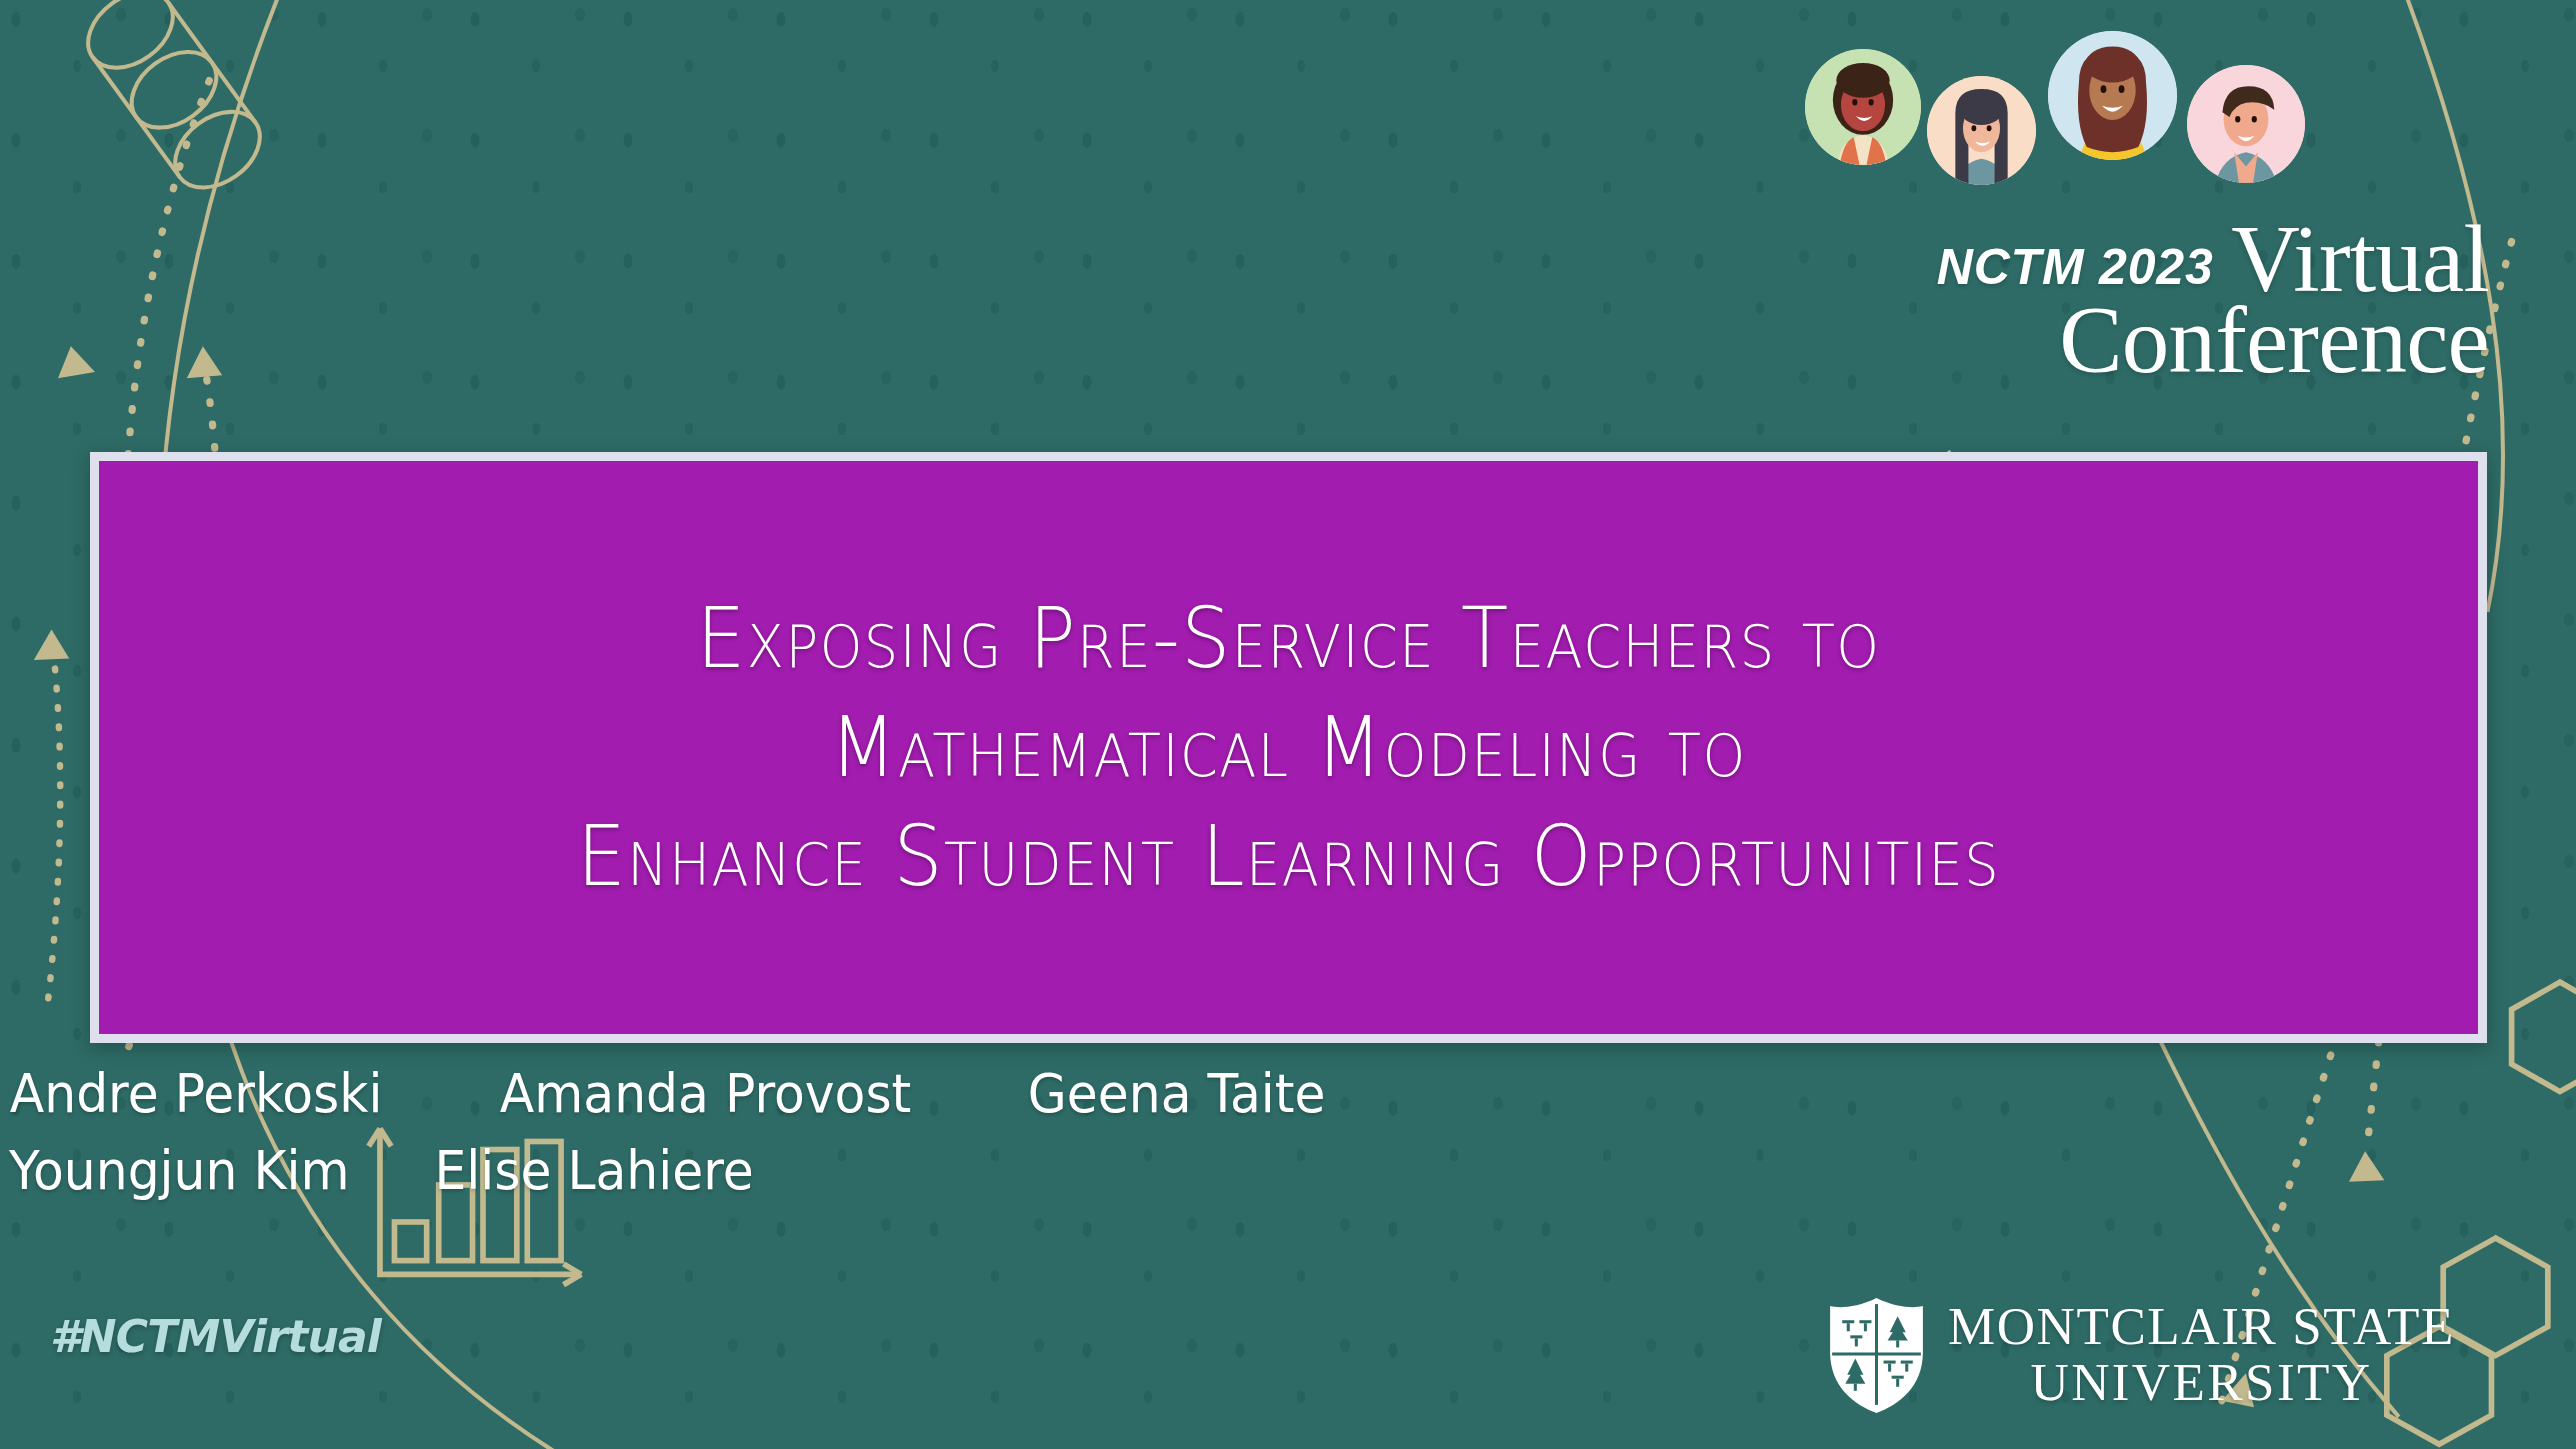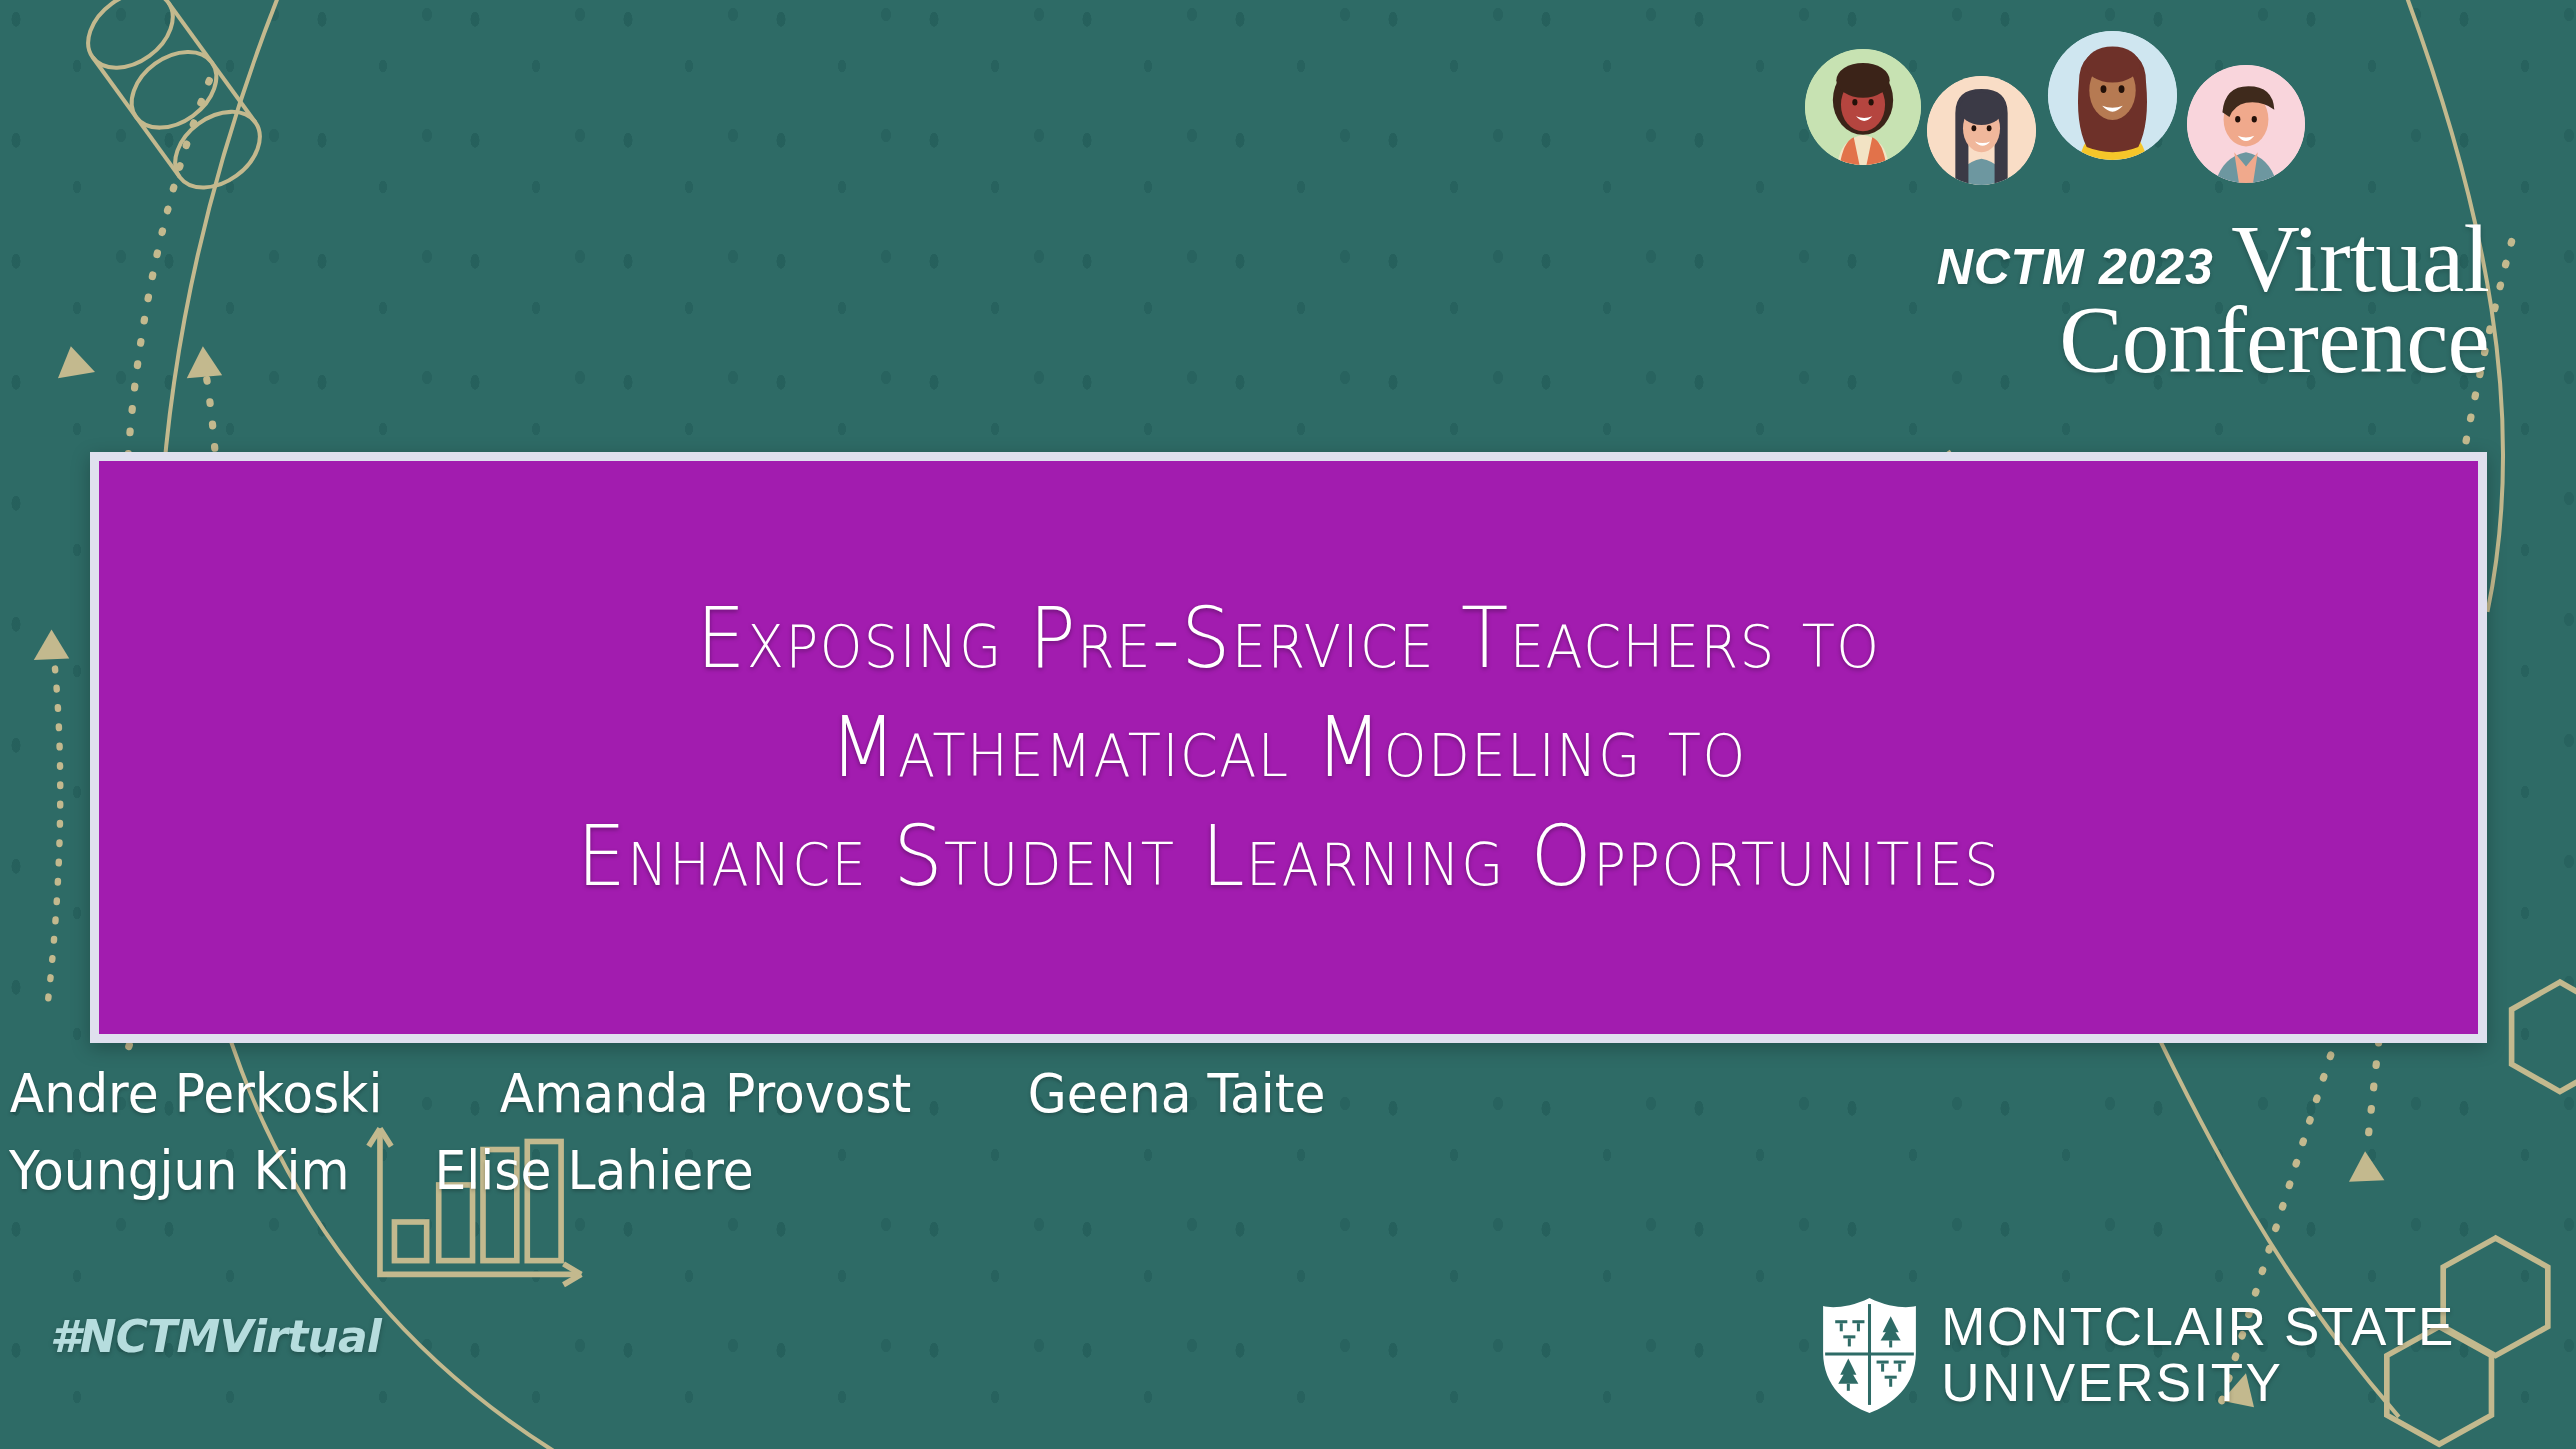--- a/index.html
+++ b/index.html
@@ -163,23 +163,23 @@
   .montclair {
     position: absolute;
     right: 121px;
     top: 1294px;
     display: flex;
     align-items: center;
     gap: 21px;
     color: #ffffff;
   }
   .msu-text {
-    font-family: Liberation Sans, sans-serif;
+    font-family: Liberation Serif, serif;
     line-height: 1.0;
-    text-align: left;
+    text-align: center;
   }
   .msu-line1 {
     display: block;
     font-size: 53px;
     letter-spacing: 1.6px;
     text-shadow: 0 1.6px 4px rgba(0,0,0,.25);
   }
   .msu-line2 {
     display: block;
     font-size: 53px;

